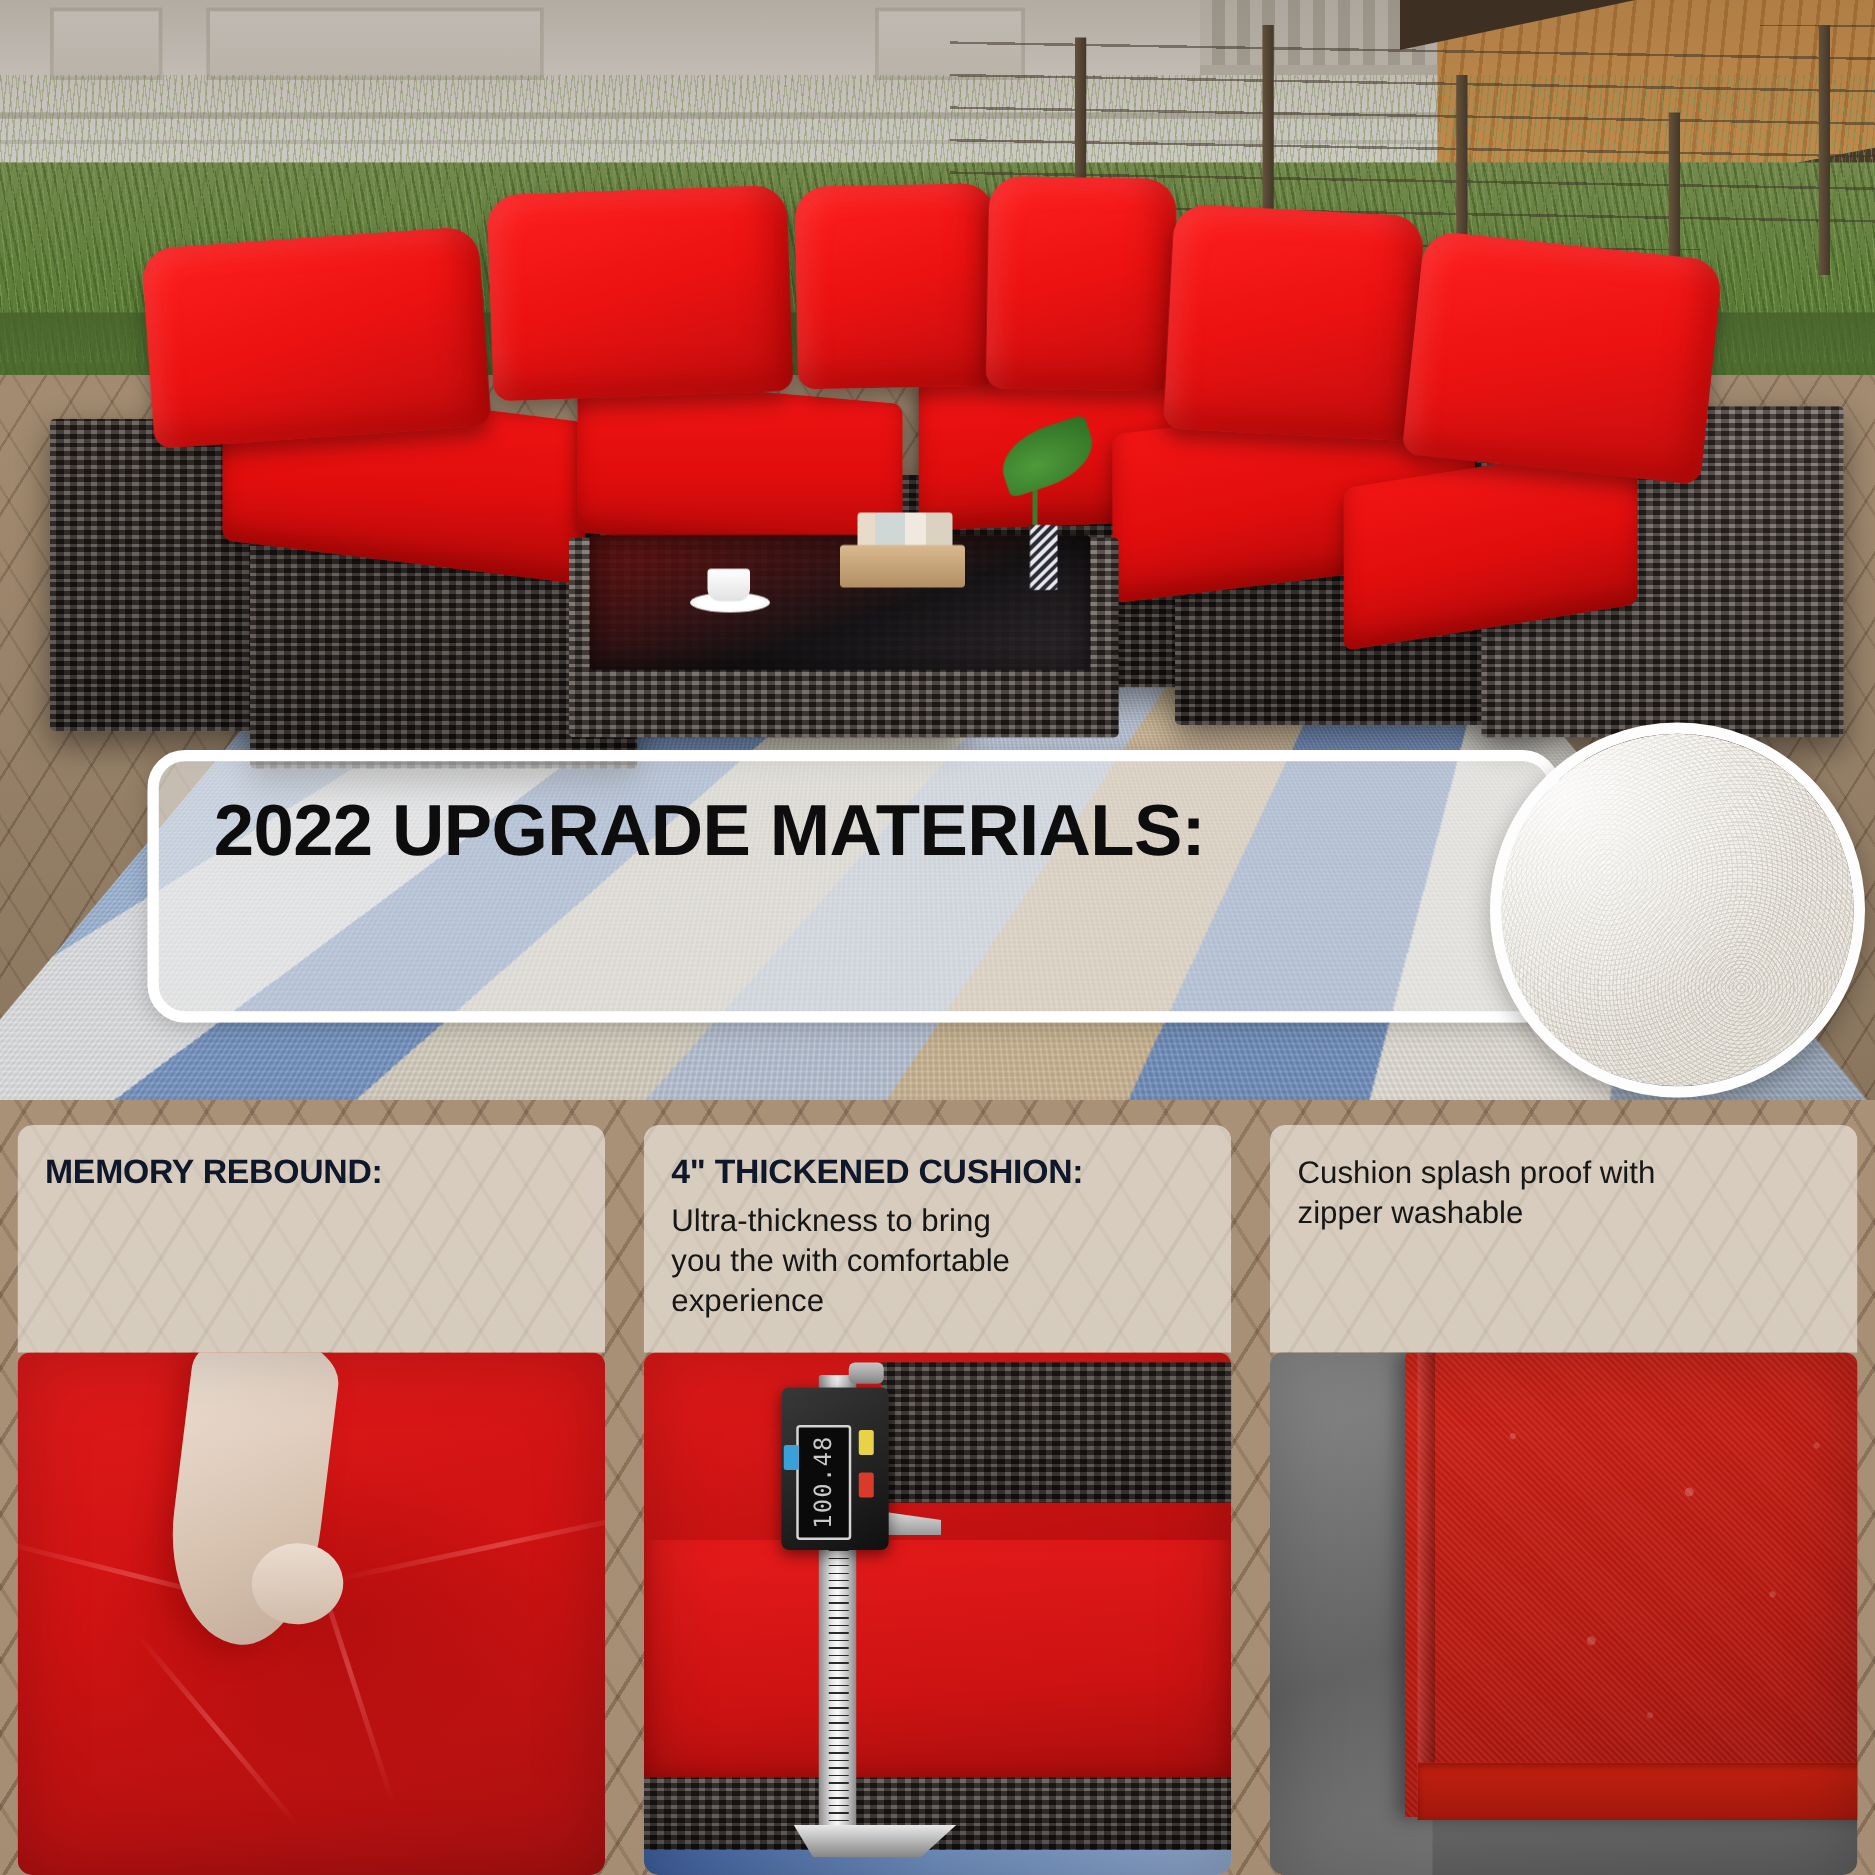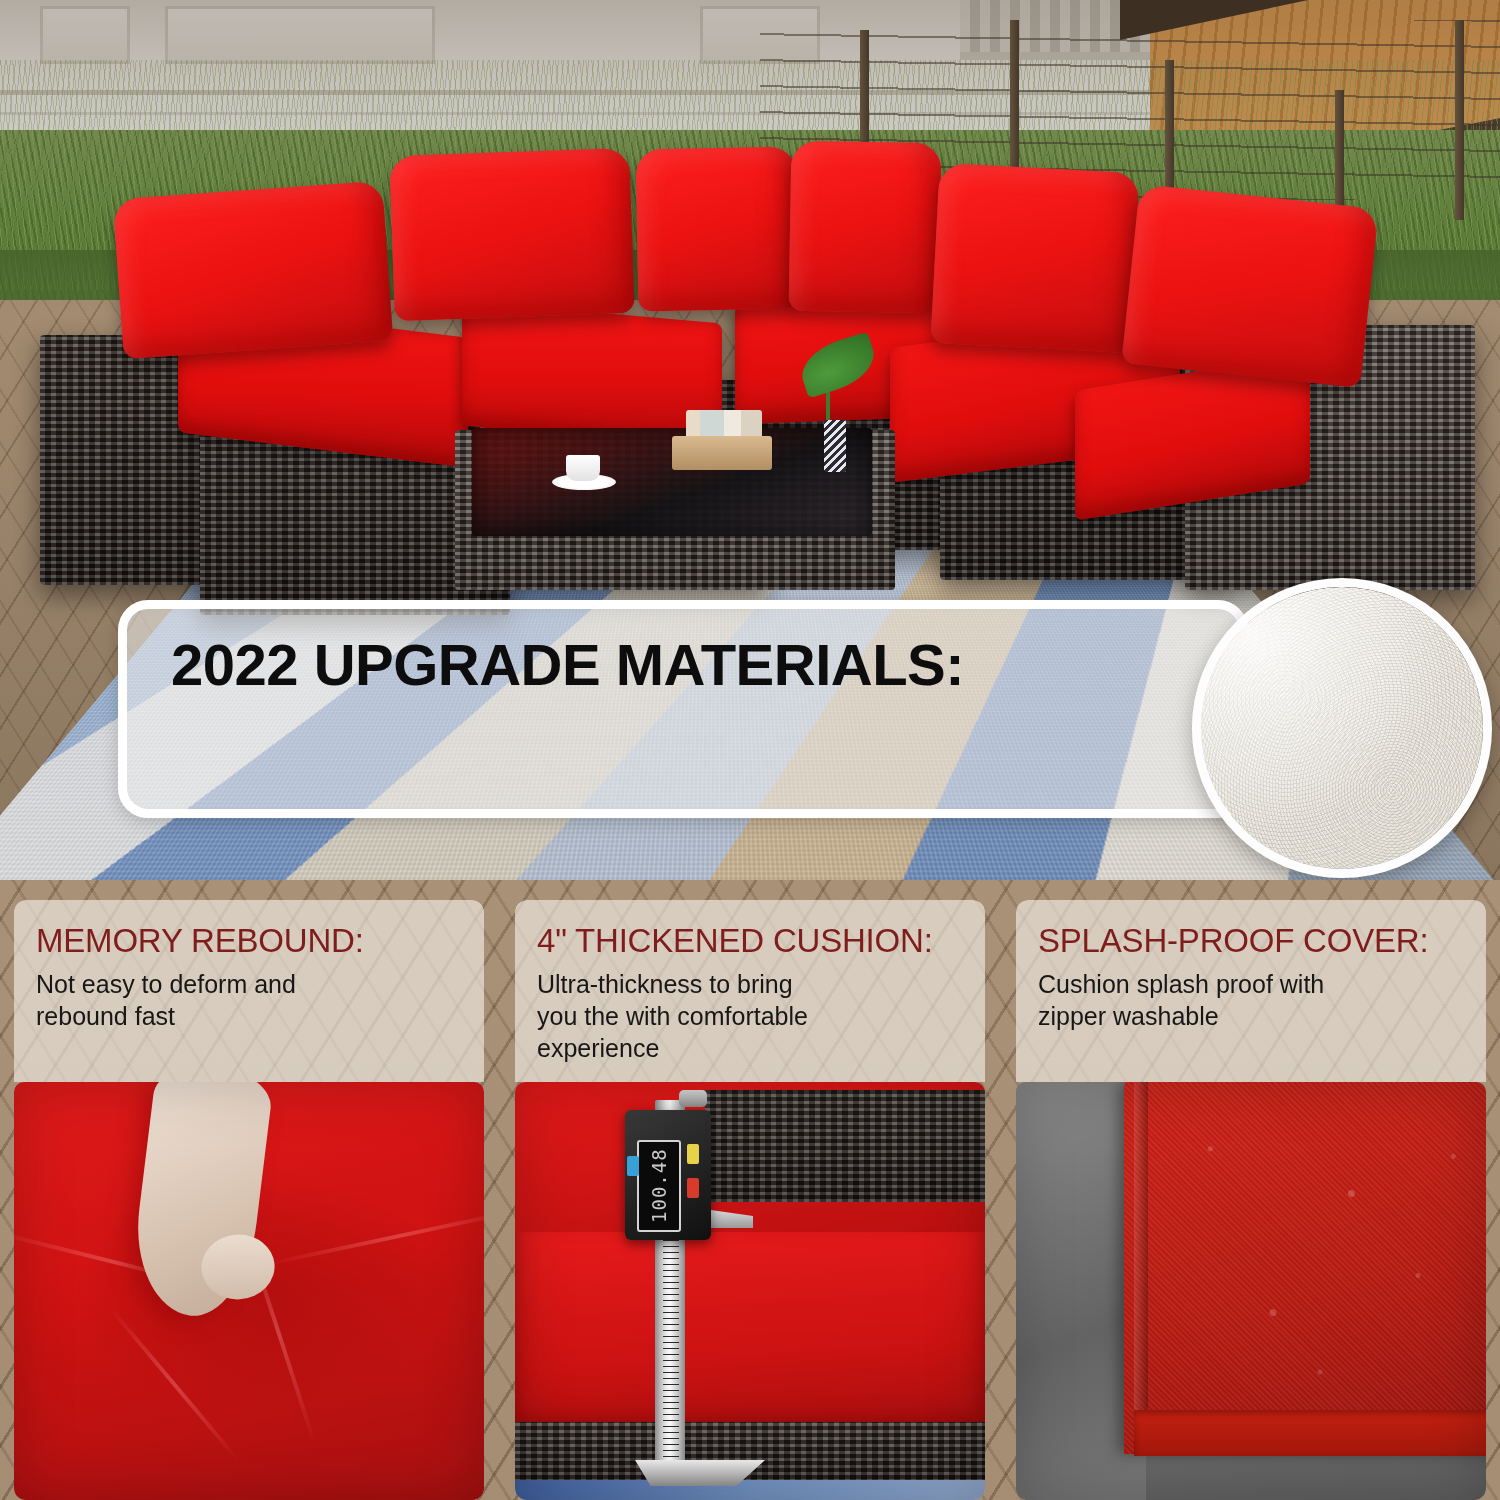--- a/index.html
+++ b/index.html
@@ -243,21 +243,21 @@
     background: rgba(244,240,233,.62);
     padding: 22px 0 0 22px;
     border-radius: 12px 12px 0 0;
   }
   .panel-head::before {
     content:""; position:absolute; inset:0; z-index:-1;
     background:
       repeating-linear-gradient(58deg,#d9cbb9 0 26px,#c6b5a1 26px 29px);
   }
   .panel-head h3 {
-    font-size: 33px; font-weight: 400; color: #7f1d1d; letter-spacing: -.2px;
+    font-size: 27px; font-weight: 700; color: #0f172a; letter-spacing: -.2px;
     margin-bottom: 8px; white-space: nowrap;
   }
   .panel-head p { font-size: 25px; font-weight: 400; color: #171717; line-height: 1.28; }
 
   .panel-photo {
     position: relative; height: 418px; border-radius: 10px; overflow: hidden;
   }
 
   
   .ph-cushion {
@@ -457,22 +457,20 @@
       <div class="sponge-inner"></div>
     </div>
   </div>
 
   <div class="panels">
     <div class="panel-bg"></div>
 
     <div class="panel c1">
       <div class="panel-head">
         <h3>MEMORY REBOUND:</h3>
-        <p style="white-space:pre-line;">Not easy to deform and
-rebound fast</p>
       </div>
       <div class="panel-photo">
         <div class="ph-cushion"></div>
         <div class="crease" style="left:-30px;top:178px;width:260px;transform:rotate(14deg);"></div>
         <div class="crease" style="left:250px;top:152px;width:270px;transform:rotate(-12deg);"></div>
         <div class="crease" style="left:150px;top:250px;width:230px;transform:rotate(72deg);"></div>
         <div class="crease" style="left:60px;top:300px;width:200px;transform:rotate(50deg);"></div>
         <div class="hand"></div>
         <div class="knuckle"></div>
         <div class="shadow-vig"></div>
@@ -504,21 +502,20 @@
         </div>
         <div class="cal-btn" style="left:172px;top:62px;background:#e8d24a;"></div>
         <div class="cal-btn" style="left:172px;top:96px;background:#d83b2a;"></div>
         <div class="cal-btn" style="left:112px;top:74px;background:#3aa0d8;"></div>
         <div class="shadow-vig"></div>
       </div>
     </div>
 
     <div class="panel c3">
       <div class="panel-head">
-        <h3>SPLASH-PROOF COVER:</h3>
         <p style="white-space:pre-line;">Cushion splash proof with
 zipper washable</p>
       </div>
       <div class="panel-photo">
         <div class="ph-splash"></div>
         <div class="splash-concrete"></div>
         <div class="splash-fabric"></div>
         <div class="splash-seam"></div>
         <div class="splash-hem"></div>
         <div class="shadow-vig"></div>

